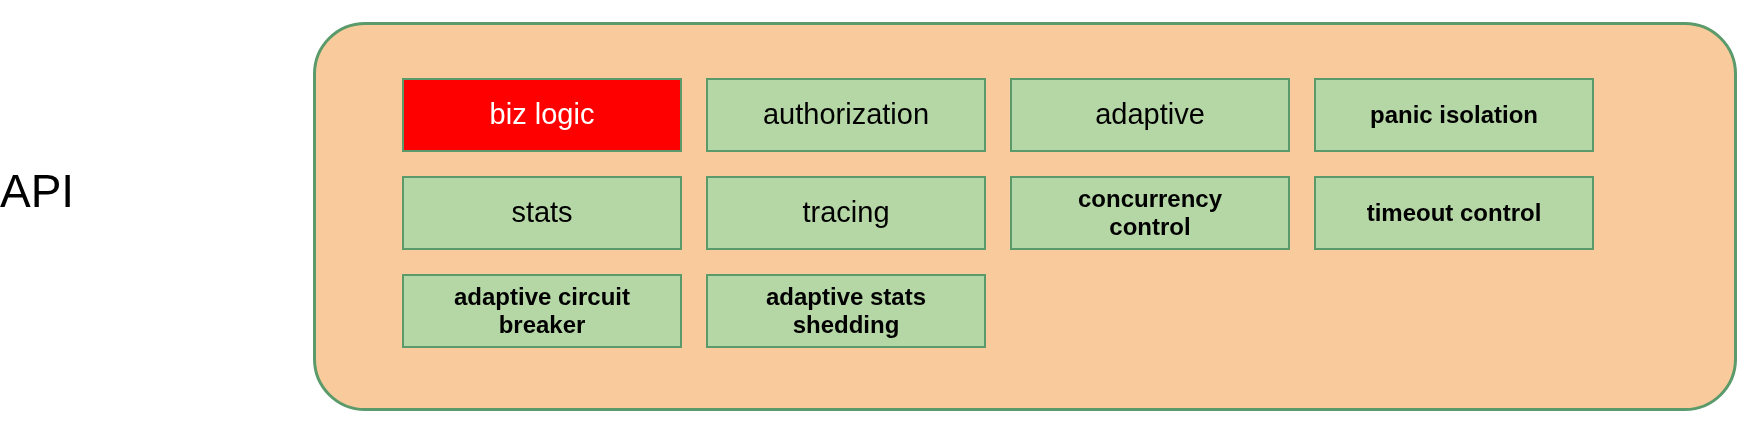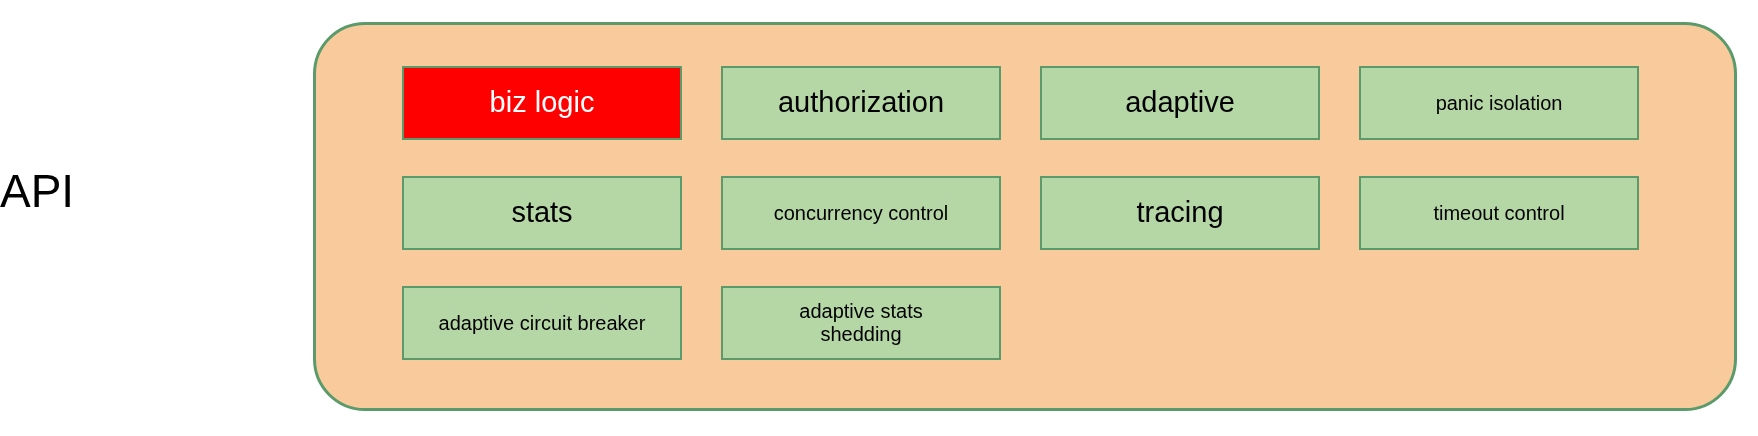--- a/index.html
+++ b/index.html
@@ -41,42 +41,44 @@
     width:1424px;
     height:389px;
     background:var(--orange-fill);
     border:3px solid var(--green-border);
     border-radius:52px;
     box-sizing:border-box;
   }
   .feature-grid{
     position:absolute;
     left:86px;
-    top:41px;
+    top:53px;
     display:grid;
     grid-template-columns:repeat(4,280px);
     grid-auto-rows:74px;
     column-gap:39px;
     row-gap:36px;
+    gap:24px;
   }
   .box{
     background:var(--box-fill);
     border:2px solid var(--green-border);
     box-sizing:border-box;
     display:flex;
     align-items:center;
     justify-content:center;
     text-align:center;
     font-size:29px;
     line-height:1.15;
     padding:2px 34px;
     color:var(--text-color);
   }
   .box.small{
-    font-size:20px;
+    font-size:24px;
+    font-weight:bold;
   }
   .box.highlight{
     background:var(--highlight-fill);
     color:var(--highlight-text);
   }
 </style>
 </head>
 <body>
 
 <div class="page">
@@ -85,21 +87,21 @@
     <div>API</div>
   </div>
 
   <div class="gateway-container">
     <div class="feature-grid">
         <div class="box highlight">biz logic</div>
         <div class="box">authorization</div>
         <div class="box">adaptive</div>
         <div class="box small">panic isolation</div>
         <div class="box">stats</div>
+        <div class="box">tracing</div>
         <div class="box small">concurrency control</div>
-        <div class="box">tracing</div>
         <div class="box small">timeout control</div>
         <div class="box small">adaptive circuit breaker</div>
         <div class="box small">adaptive stats shedding</div>
       </div>
   </div>
 
 </div>
 
 </body></html>

